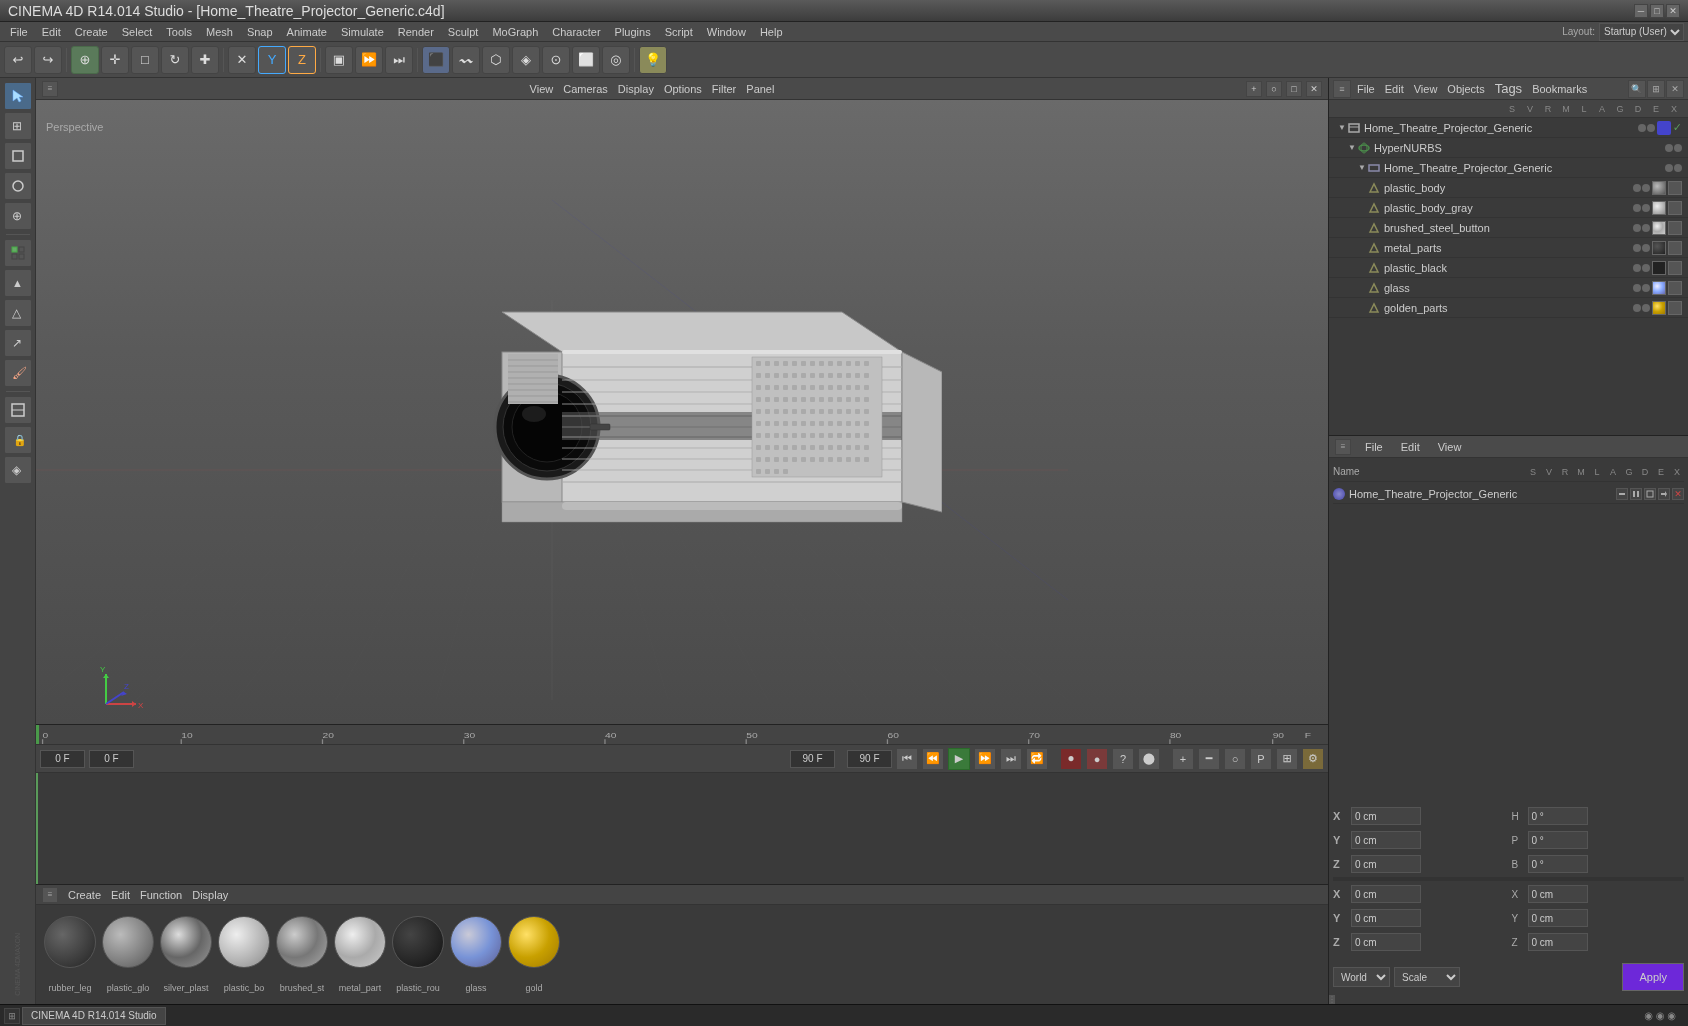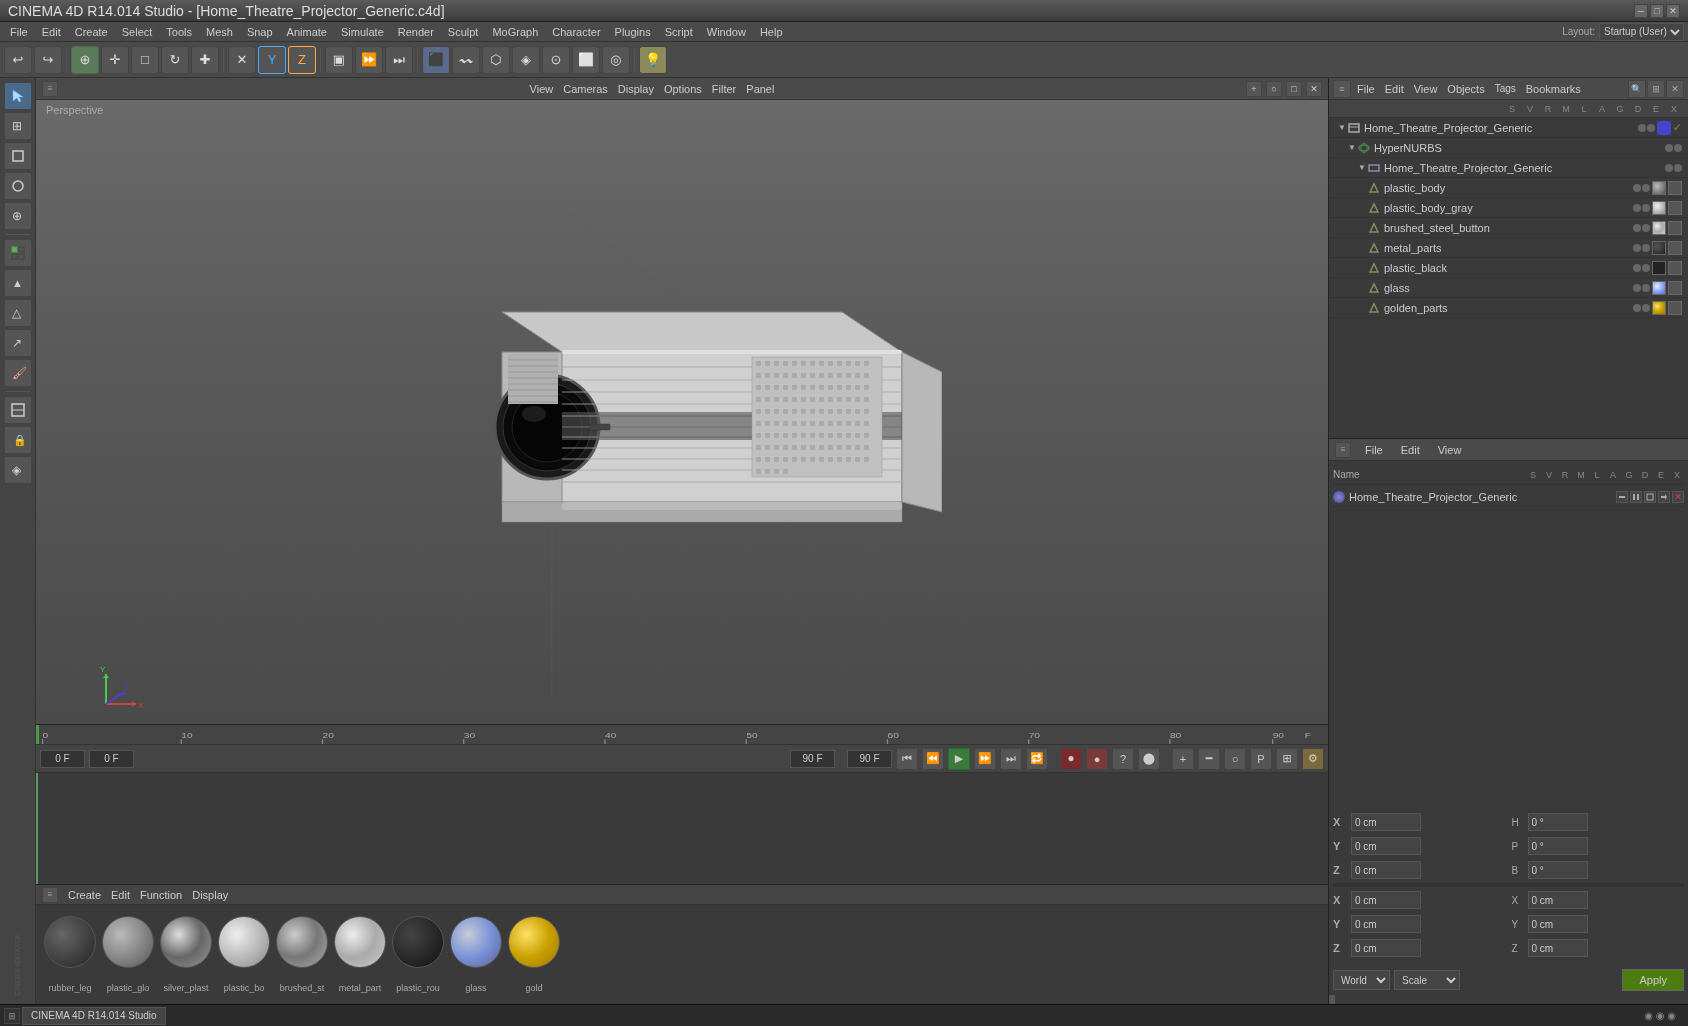--- a/index.html
+++ b/index.html
@@ -174,21 +174,21 @@
     #viewport {
       flex: 1;
       background: linear-gradient(to bottom, #6a6a6a 0%, #5a5a5a 40%, #4a4a4a 100%);
       position: relative;
       overflow: hidden;
     }
 
     
     #perspective-label {
       position: absolute;
-      top: 4px;
+      top: 21px;
       left: 10px;
       font-size: 11px;
       color: #aaa;
     }
 
     
     #projector-obj {
       position: absolute;
       top: 50%;
       left: 50%;
@@ -441,23 +441,23 @@
     .coord-dropdown {
       height: 20px;
       background: #444;
       border: 1px solid #555;
       color: #ccc;
       font-size: 10px;
       padding: 0 3px;
       cursor: pointer;
     }
     #apply-btn {
-      height: 22px;
+      height: 28px;
       padding: 0 16px;
-      background: #4d7c0f;
+      background: #6d28d9;
       border: 1px solid #666;
       color: #ccc;
       font-size: 11px;
       cursor: pointer;
       margin-left: auto;
     }
 
     
     .viewport-grid {
       position: absolute;
@@ -1136,21 +1136,21 @@
   </div>
 
   <div id="right-panel">
 
     <div id="right-top-icons">
       <div class="rt-icon">≡</div>
       <span style="font-size:11px;color:#ccc;padding:0 4px;">File</span>
       <span style="font-size:11px;color:#ccc;padding:0 4px;">Edit</span>
       <span style="font-size:11px;color:#ccc;padding:0 4px;">View</span>
       <span style="font-size:11px;color:#ccc;padding:0 4px;">Objects</span>
-      <span style="font-size:10px;color:#ccc;padding:0 4px;">Tags</span>
+      <span style="font-size:13px;color:#ccc;padding:0 4px;">Tags</span>
       <span style="font-size:11px;color:#ccc;padding:0 4px;">Bookmarks</span>
       <div style="margin-left:auto;display:flex;gap:1px;">
         <div class="rt-icon">🔍</div>
         <div class="rt-icon">⊞</div>
         <div class="rt-icon">✕</div>
       </div>
     </div>
 
     <div id="obj-manager">
 

